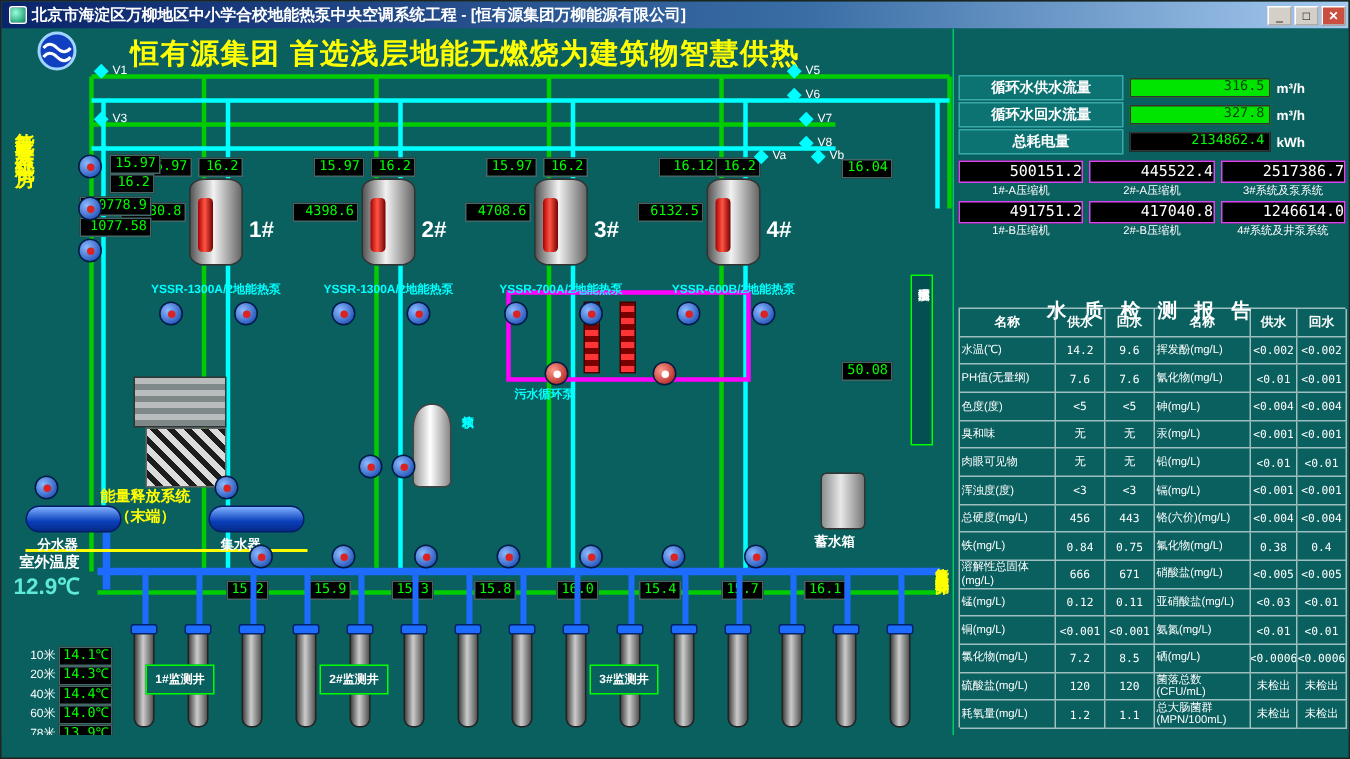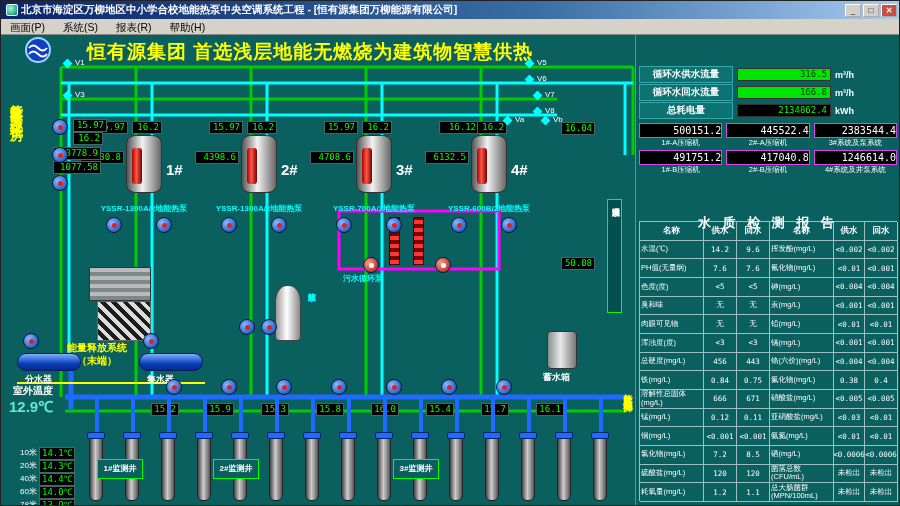--- a/index.html
+++ b/index.html
@@ -24,21 +24,21 @@
 
   .abs { position:absolute; }
   #main-title { left:86px; top:4px; font-size:19px; font-weight:bold; color:#ffff00; letter-spacing:1px; white-space:nowrap; }
   #logo { left:22px; top:1px; }
   #panel-divider { left:634px; top:0; width:1px; height:471px; background:#00cc66; }
 
   
   #sub-titles { left:638px; top:1px; width:258px; text-align:center; color:#fff; font-weight:bold; font-size:12.5px; line-height:15px; letter-spacing:1px; }
   #flows { left:638px; top:32px; width:258px; }
   .flow-row { display:flex; align-items:center; gap:4px; height:15px; margin-bottom:3px; }
-  .flow-label { background:#0d7272; border:1px solid #39a8a8; color:#fff; font-size:9.5px; font-weight:bold; width:94px; text-align:center; padding:1px 0; }
+  .flow-label { background:#0d7272; border:1px solid #39a8a8; color:#fff; font-size:9.5px; font-weight:bold; width:110px; text-align:center; padding:1px 0; }
   .led-bar, .led-dark { width:94px; height:13px; font-family:"DejaVu Sans Mono",monospace; font-size:9px; line-height:11px; text-align:right; padding:0 3px; border:1px solid #333; }
   .led-bar { background:#00e500; color:#014401; }
   .led-dark { background:#000; color:#00ff00; }
   .flow-unit { color:#fff; font-size:9px; font-weight:bold; }
 
   #counters { left:638px; top:88px; width:258px; display:grid; grid-template-columns:repeat(3,1fr); column-gap:4px; row-gap:2px; }
   .counter-value { background:#000; border:1px solid #d946ef; color:#fff; font-family:"DejaVu Sans Mono",monospace; font-size:10px; height:15px; line-height:14px; text-align:right; }
   .counter-label { color:#fff; font-size:7.5px; text-align:center; height:10px; line-height:10px; white-space:nowrap; overflow:hidden; }
 
   #report-title { left:638px; top:147px; width:258px; text-align:center; color:#fff; font-size:13px; font-weight:bold; letter-spacing:4px;margin-top:32px; }
@@ -96,26 +96,20 @@
 <div id="app">
 
   <div id="titlebar">
     <div id="title-icon"></div>
     <div id="title-text">北京市海淀区万柳地区中小学合校地能热泵中央空调系统工程 - [恒有源集团万柳能源有限公司]</div>
     <div class="tb-btn">_</div>
     <div class="tb-btn">□</div>
     <div class="tb-btn close">✕</div>
   </div>
 
-  <div id="menubar">
-      <div class="menu-item">画面(P)</div>
-      <div class="menu-item">系统(S)</div>
-      <div class="menu-item">报表(R)</div>
-      <div class="menu-item">帮助(H)</div>
-    </div>
 
   <div id="plant">
 
     <svg id="pipes" width="900" height="471">
       <g stroke="#00cc00" stroke-width="3" fill="none">
         <path d="M60,32 H632"></path>
           <path d="M60,64 H556"></path>
         <path d="M60,32 V362"></path>
           <path d="M632,32 V120"></path>
         <path d="M135,32 V100"></path>
@@ -159,40 +153,40 @@
     <div id="panel-divider" class="abs"></div>
 
     <div id="flows" class="abs">
         <div class="flow-row">
           <div class="flow-label">循环水供水流量</div>
           <div class="led-bar">316.5</div>
           <div class="flow-unit">m³/h</div>
         </div>
         <div class="flow-row">
           <div class="flow-label">循环水回水流量</div>
-          <div class="led-bar">166.8</div>
+          <div class="led-bar">327.8</div>
           <div class="flow-unit">m³/h</div>
         </div>
         <div class="flow-row">
           <div class="flow-label">总耗电量</div>
           <div class="led-dark">2134862.4</div>
           <div class="flow-unit">kWh</div>
         </div>
       </div>
     <div id="counters" class="abs">
         <div>
           <div class="counter-value">500151.2</div>
           <div class="counter-label">1#-A压缩机</div>
         </div>
         <div>
           <div class="counter-value">445522.4</div>
           <div class="counter-label">2#-A压缩机</div>
         </div>
         <div>
-          <div class="counter-value">2383544.4</div>
+          <div class="counter-value">2517386.7</div>
           <div class="counter-label">3#系统及泵系统</div>
         </div>
         <div>
           <div class="counter-value">491751.2</div>
           <div class="counter-label">1#-B压缩机</div>
         </div>
         <div>
           <div class="counter-value">417040.8</div>
           <div class="counter-label">2#-B压缩机</div>
         </div>

